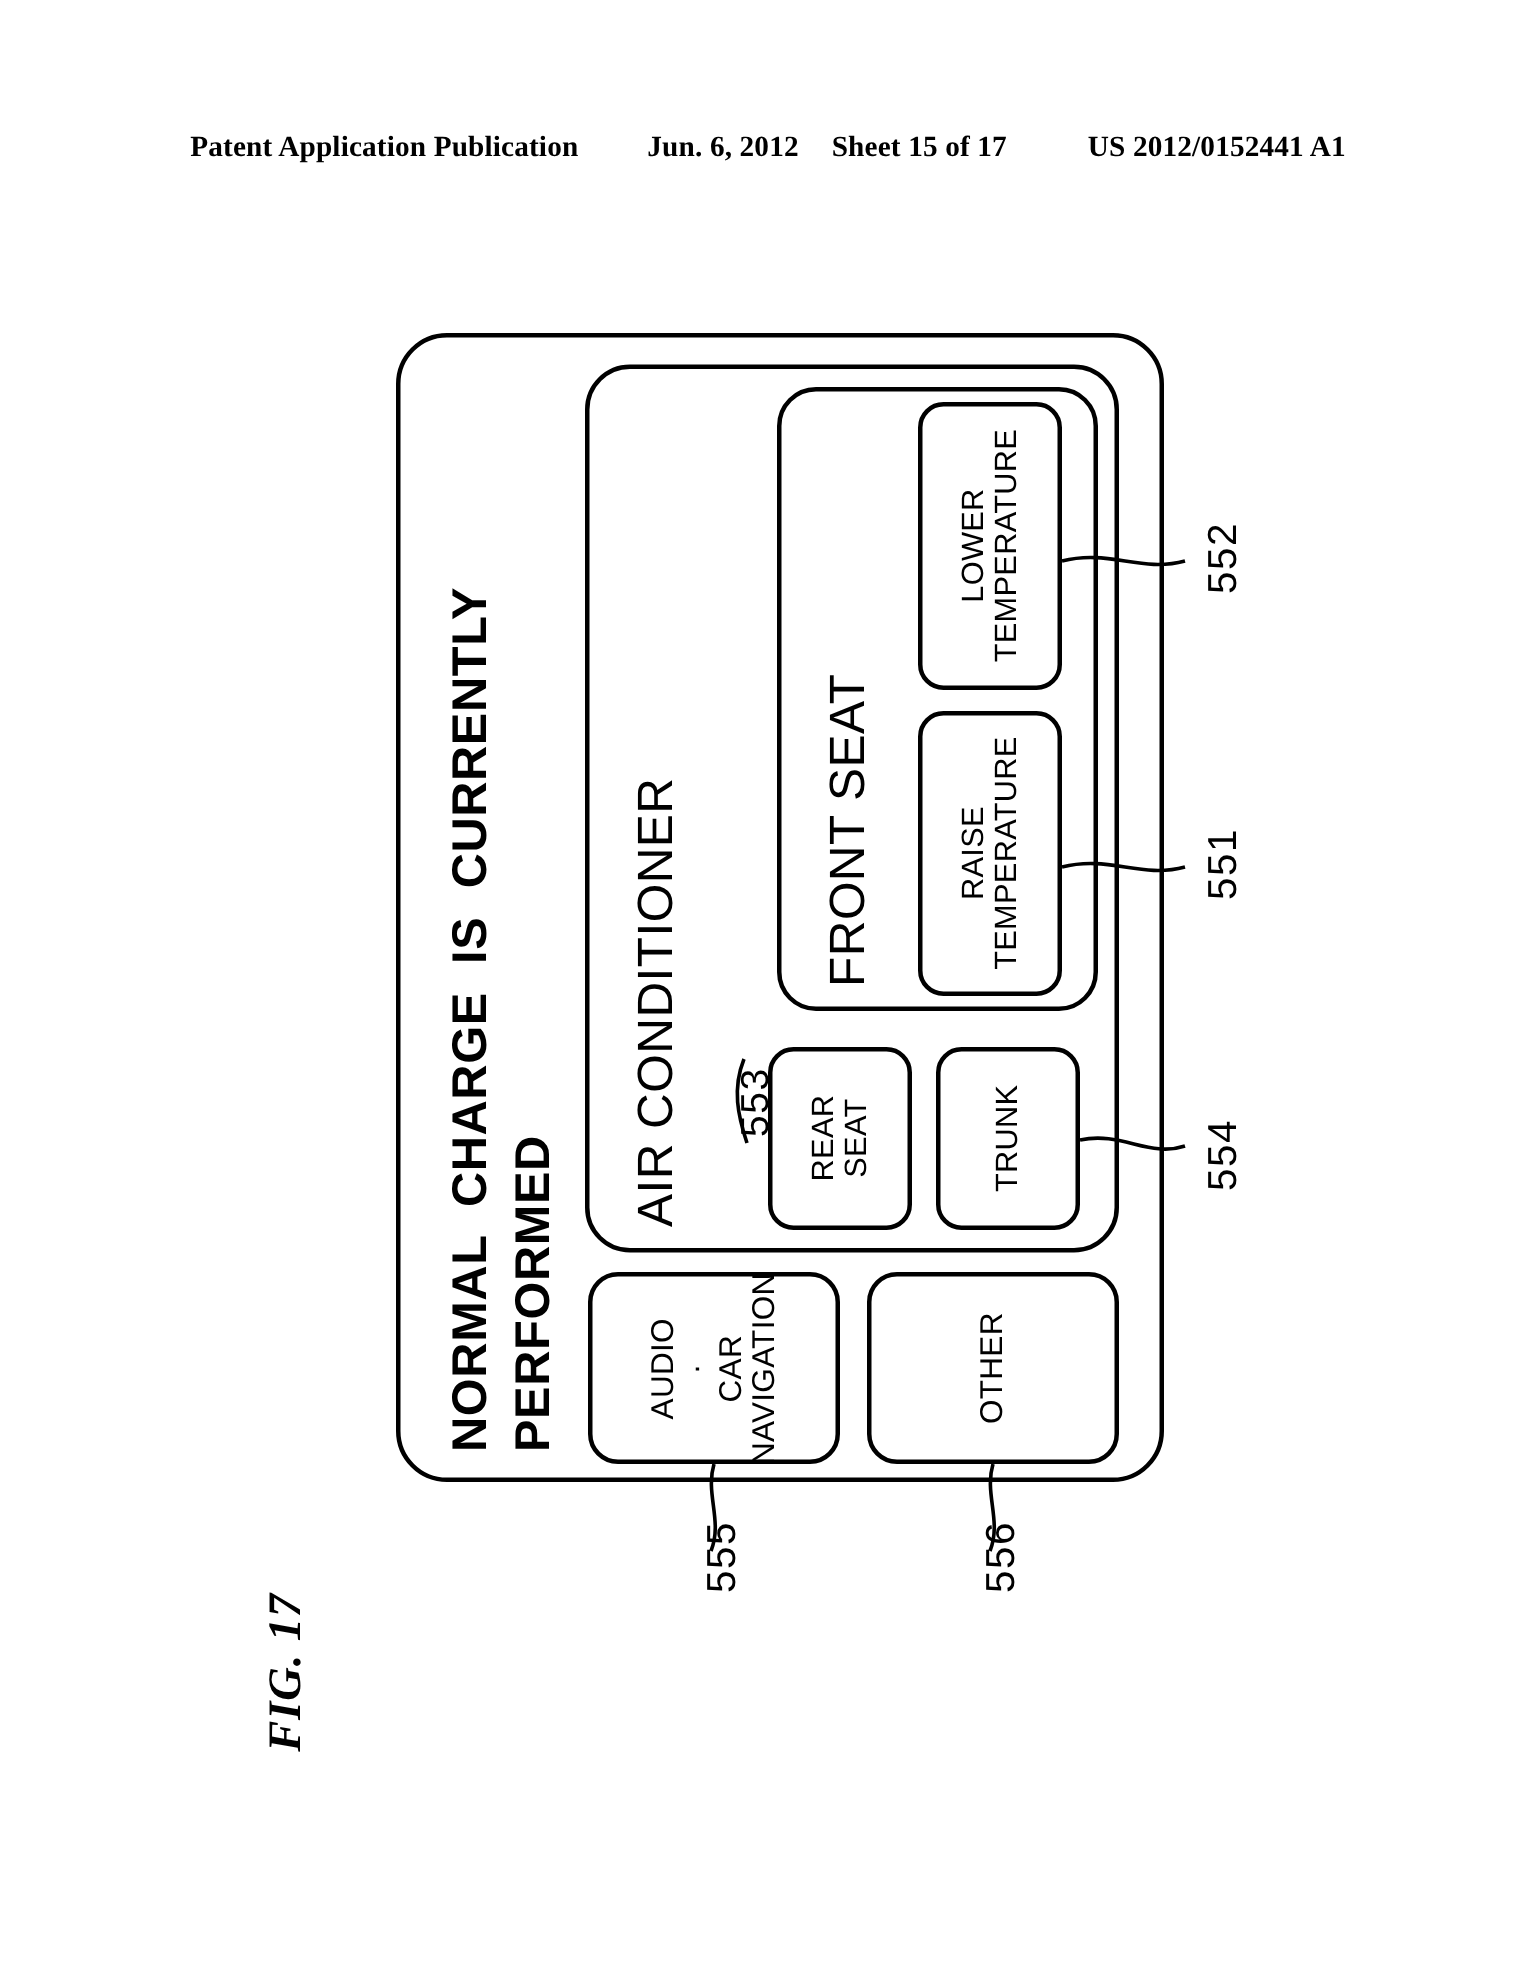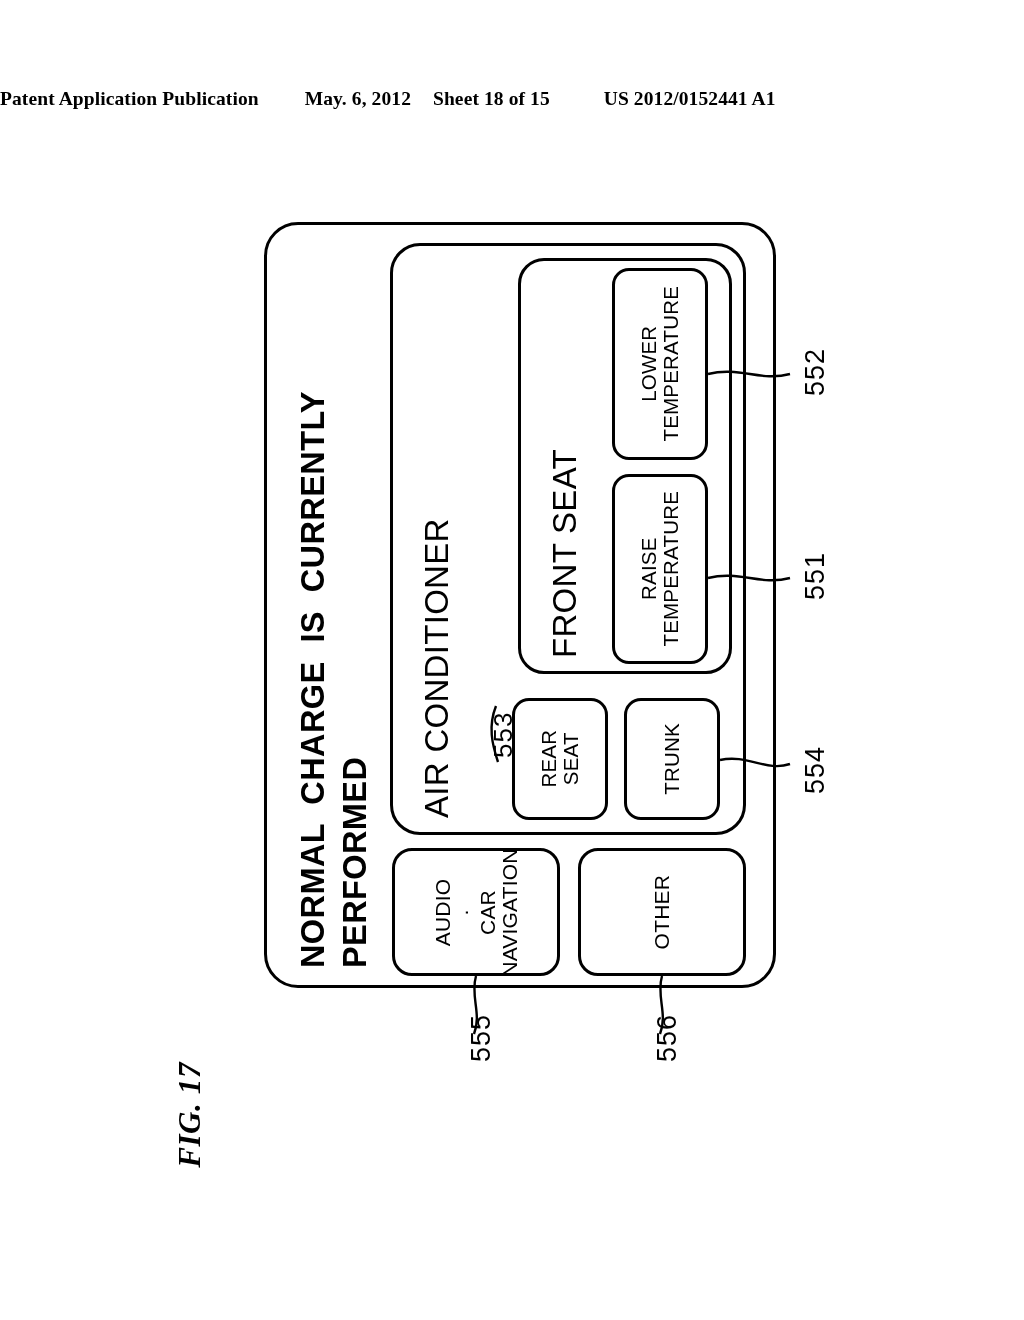--- a/index.html
+++ b/index.html
@@ -13,21 +13,21 @@
     font-family: "Liberation Sans", sans-serif;
     color: #000000;
     overflow: hidden;
   }
 
   
   #page-header {
     position: absolute;
     top: 88px; left: 0; width: 1024px;
     display: flex;
-    justify-content: flex-start;
+    justify-content: center;
     align-items: baseline;
     font-family: "Liberation Serif", serif;
     font-weight: bold;
     font-size: 19.5px;
     letter-spacing: 0.1px;
     white-space: nowrap;
   }
   #page-header .hdr-pub  { margin-right: 46px; }
   #page-header .hdr-date { margin-right: 22px; }
   #page-header .hdr-sheet{ margin-right: 54px; }
@@ -165,22 +165,22 @@
     width: 1024px; height: 1320px;
     pointer-events: none;
   }
   #leaders path { fill: none; stroke: #000; stroke-width: 2.4; }
 </style>
 </head>
 <body>
 
 <div id="page-header">
   <span class="hdr-pub">Patent Application Publication</span>
-  <span class="hdr-date">May. 6, 2012</span>
-  <span class="hdr-sheet">Sheet 18 of 15</span>
+  <span class="hdr-date">Jun. 6, 2012</span>
+  <span class="hdr-sheet">Sheet 15 of 17</span>
   <span class="hdr-pat">US 2012/0152441 A1</span>
 </div>
 
 <div id="fig-label">FIG. 17</div>
 
 <div id="screen-panel"></div>
 
 <div id="status-message" class="rot-host">NORMAL  CHARGE  IS  CURRENTLY
 PERFORMED</div>
 

